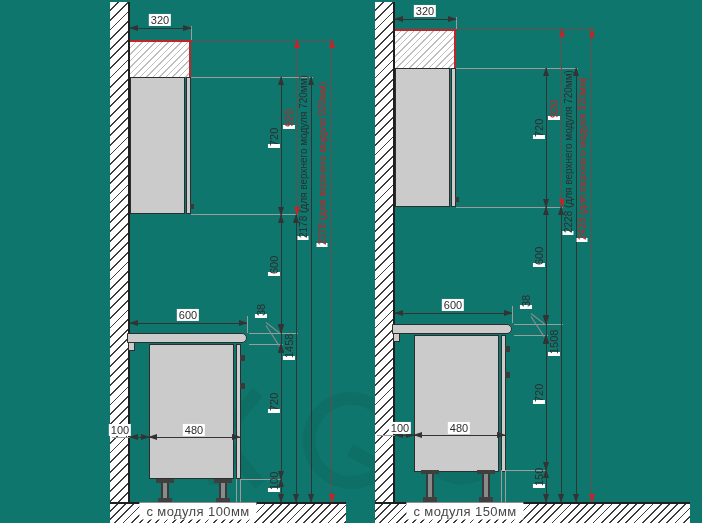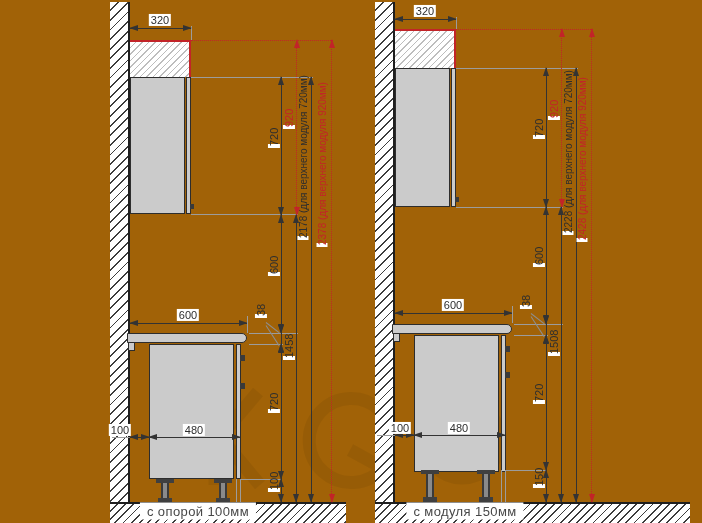--- a/index.html
+++ b/index.html
@@ -1,16 +1,16 @@
 <!DOCTYPE html>
 <html><head>
 <meta charset="utf-8">
 <style>
   html,body{margin:0;padding:0;background:#fff;}
-  #canvas{position:relative;width:702px;height:523px;background:#a16207;overflow:hidden;
+  #canvas{position:relative;width:702px;height:523px;background:#0f766e;overflow:hidden;
           font-family:"Liberation Sans",sans-serif;}
   .abs{position:absolute;}
   .layer{position:absolute;inset:0;}
   
   .wall{background:repeating-linear-gradient(135deg,#fff 0 5.5px,#3c3c3c 5.5px 6.8px);
         border-right:2px solid #1f1f1f;}
   .floor{background:repeating-linear-gradient(135deg,#fff 0 4.6px,#3c3c3c 4.6px 5.8px);
          border-top:2px solid #1f1f1f;}
   .ext{background:repeating-linear-gradient(135deg,#fff 0 3.6px,#bdbdbd 3.6px 4.6px);
        border-top:2px solid #c22428;border-right:2px solid #c22428;}
@@ -152,21 +152,21 @@
 
     <div class="vseg" style="left:311px;top:77px;height:425px"></div>
     <div class="vlab small" style="left:303px;top:238px">
         <span>2178 (для верхнего модуля 720мм)</span>
       </div>
     <div class="vdot" style="left:331px;top:40px;height:462px"></div>
     <div class="vlab small red" style="left:322px;top:245px">
         <span>2378 (для верхнего модуля 920мм)</span>
       </div>
 
-    <div class="cap" style="left:198px;top:511px">с опорой 100мм</div>
+    <div class="cap" style="left:198px;top:511px">с модуля 100мм</div>
   </div>
 
   <div class="layer">
     <div class="abs wall" style="left:375px;top:2px;width:18px;height:500px"></div>
     <div class="abs floor" style="left:375px;top:502px;width:315px;height:21px"></div>
 
     <div class="abs ext" style="left:395px;top:29px;width:59px;height:37px"></div>
     <div class="abs cab" style="left:395px;top:68px;width:53px;height:137px"></div>
     <div class="abs cab" style="left:451px;top:68px;width:3px;height:137px"></div>
     <div class="abs knob" style="left:455px;top:197px;width:4px;height:5px"></div>

